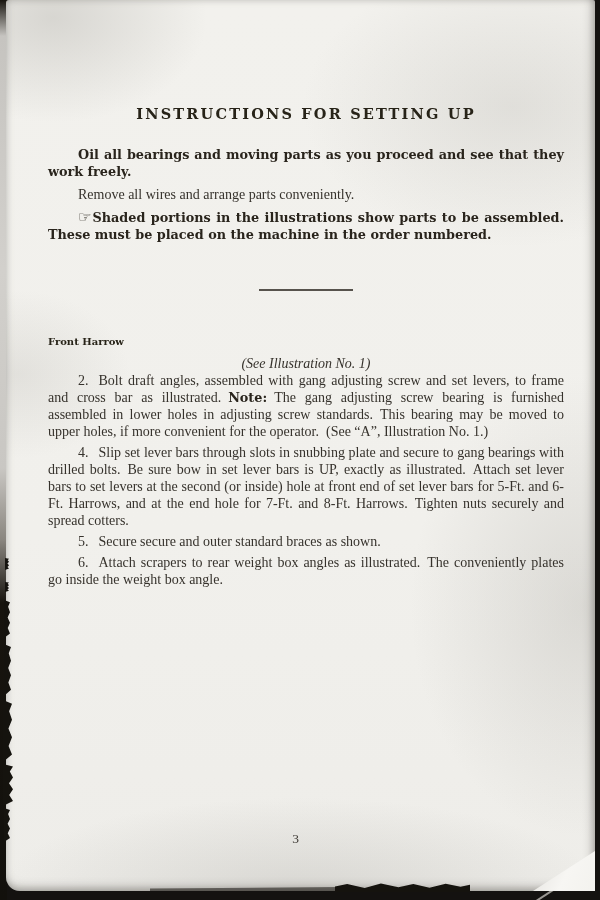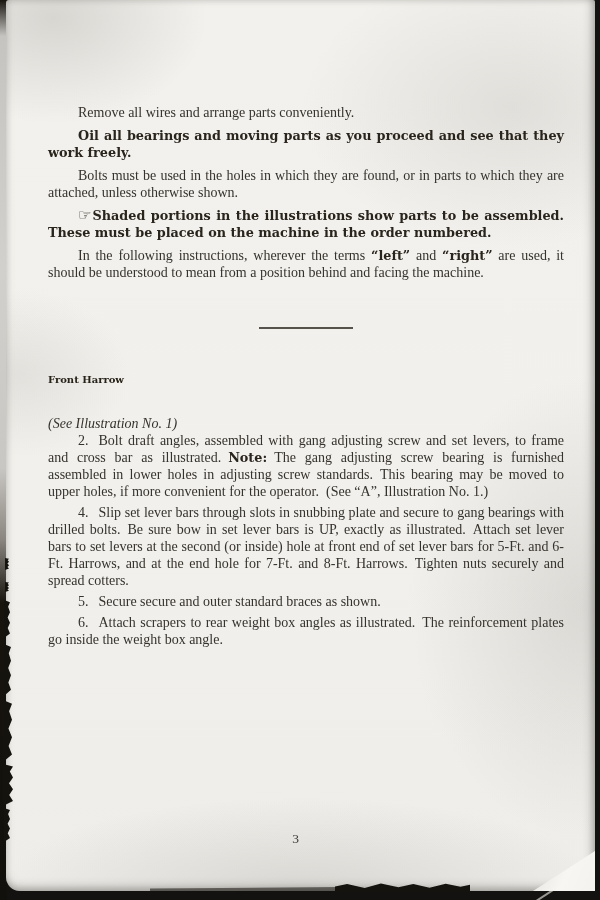--- a/index.html
+++ b/index.html
@@ -39,45 +39,44 @@
   .para{margin:0 0 6px;text-indent:30px;text-align:justify}
   .para.item{margin:0 0 4px}
   .first-item{margin-top:12px !important}
   .b{font-family:"DejaVu Serif",serif;font-weight:700;font-size:12.8px;color:#29241c}
   .i{}
   .manicule{font-family:"DejaVu Sans",sans-serif;font-weight:400;font-size:15px;color:#29241c;padding-right:1px}
   .num{padding-right:10px}
   .divider{width:94px;height:2px;background:#56524c;margin:46px auto 0}
   .heading{font-family:"DejaVu Serif",serif;font-weight:700;font-size:10px;color:#272318;
     margin:42px 0 0;line-height:18px}
-  .caption{margin:26px 0 0;text-align:left;font-style:italic;text-indent:0}
+  .caption{margin:4px 0 0;text-align:center;font-style:italic;text-indent:0}
   .page-num{position:absolute;left:0;right:10px;top:831px;text-align:center;
     font-size:13.5px;color:#3b3731}
 </style>
 </head>
 <body>
 
 <div class="scan-bg">
   <div class="left-gutter"></div>
 </div>
 
 <div class="paper">
   <div class="doc">
+      <h1 class="title">INSTRUCTIONS FOR SETTING UP</h1>
+      <p class="para"><span class="b">Oil all bearings and moving parts as you proceed and see that they work freely.</span></p>
       <p class="para"><span>Remove all wires and arrange parts conveniently.</span></p>
-      <p class="para"><span class="b">Oil all bearings and moving parts as you proceed and see that they work freely.</span></p>
-      <p class="para"><span>Bolts must be used in the holes in which they are found, or in parts to which they are attached, unless otherwise shown.</span></p>
       <p class="para"><span class="b manicule">☞</span><span class="b">Shaded portions in the illustrations show parts to be assembled. These must be placed on the machine in the order numbered.</span></p>
-      <p class="para"><span>In the following instructions, wherever the terms </span><span class="b">“left”</span><span> and </span><span class="b">“right”</span><span> are used, it should be understood to mean from a position behind and facing the machine.</span></p>
       <div class="divider"></div>
       <h2 class="heading">Front Harrow</h2>
       <p class="caption">(See Illustration  No. 1)</p>
       <p class="para item"><span class="num">2.</span><span>Bolt draft angles, assembled with gang adjusting screw and set levers, to frame and cross bar as illustrated. </span><span class="b">Note:</span><span> The gang adjusting screw bearing is furnished assembled in lower holes in adjusting screw standards. This bearing may be moved to upper holes, if more convenient for the operator. </span><span class="i">(See “A”, Illustration No. 1.</span><span>)</span></p>
       <p class="para item"><span class="num">4.</span><span>Slip set lever bars through slots in snubbing plate and secure to gang bearings with drilled bolts. </span><span class="i">Be sure bow in set lever bars is UP, exactly as illustrated.</span><span> Attach set lever bars to set levers at the </span><span class="i">second (or inside) hole at front end of set lever bars for 5-Ft. and 6-Ft. Harrows, and at the end hole for 7-Ft. and 8-Ft. Harrows.</span><span> Tighten nuts securely and spread cotters.</span></p>
       <p class="para item"><span class="num">5.</span><span>Secure secure and outer standard braces as shown.</span></p>
-      <p class="para item"><span class="num">6.</span><span>Attach scrapers to rear weight box angles as illustrated. The reinforcement plates go inside the weight box angle.</span></p>
+      <p class="para item"><span class="num">6.</span><span>Attach scrapers to rear weight box angles as illustrated. The conveniently plates go inside the weight box angle.</span></p>
     </div>
   <div class="curl-line"></div>
   <div class="curl"></div>
   <div class="page-num">3</div>
 </div>
 
 <div class="edge-mark jag" style="left:5px;top:558px;width:4px;height:12px"></div>
 <div class="edge-mark jag" style="left:5px;top:582px;width:4px;height:10px"></div>
 <div class="edge-mark jag" style="left:4px;top:600px;width:6px;height:38px"></div>
 <div class="edge-mark jag" style="left:4px;top:644px;width:7px;height:52px"></div>

